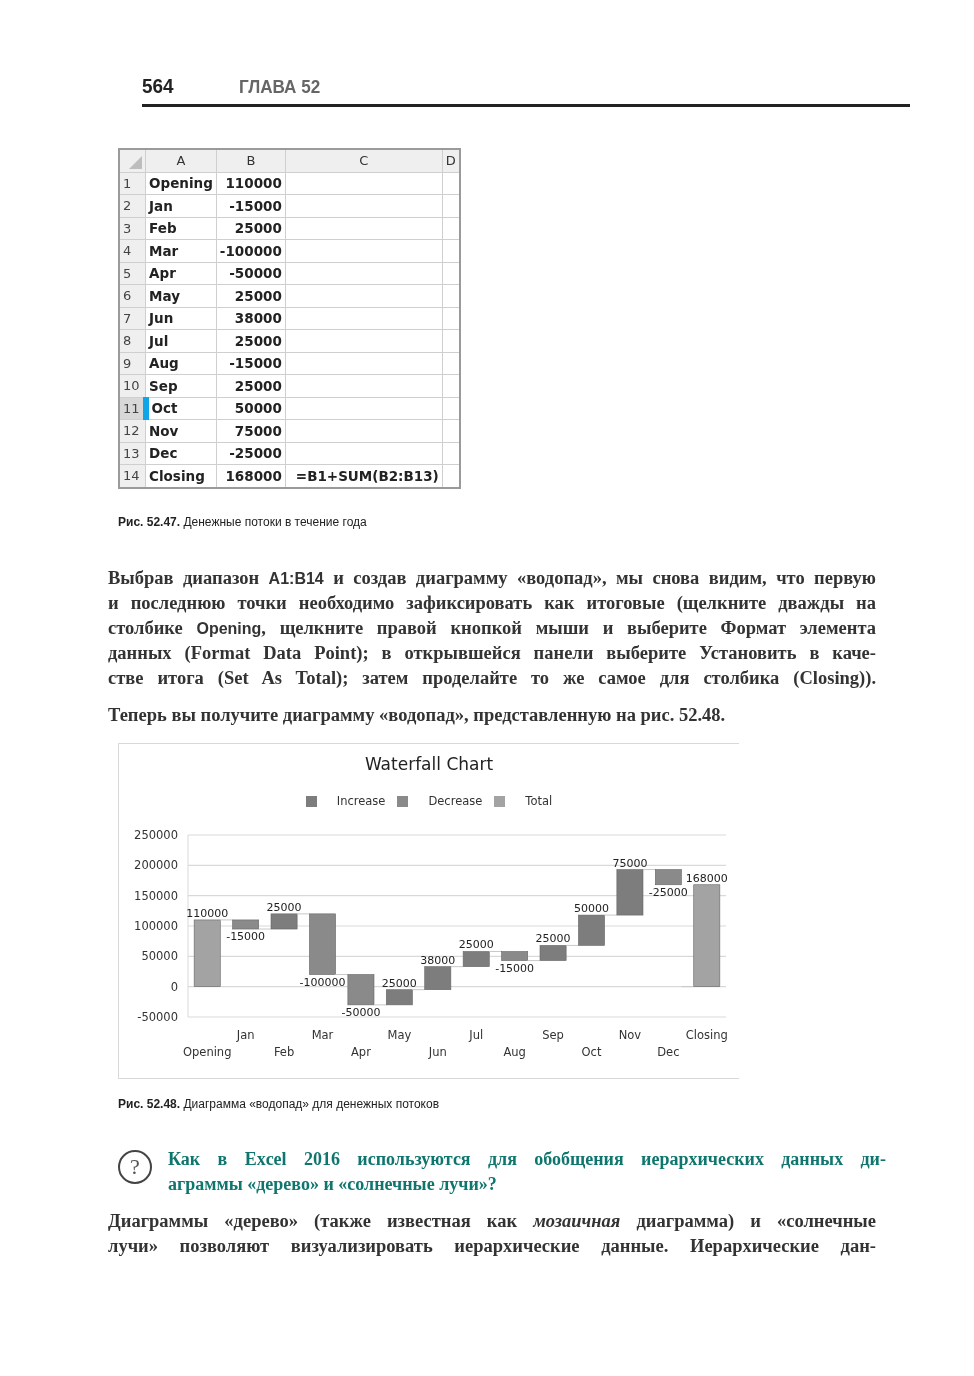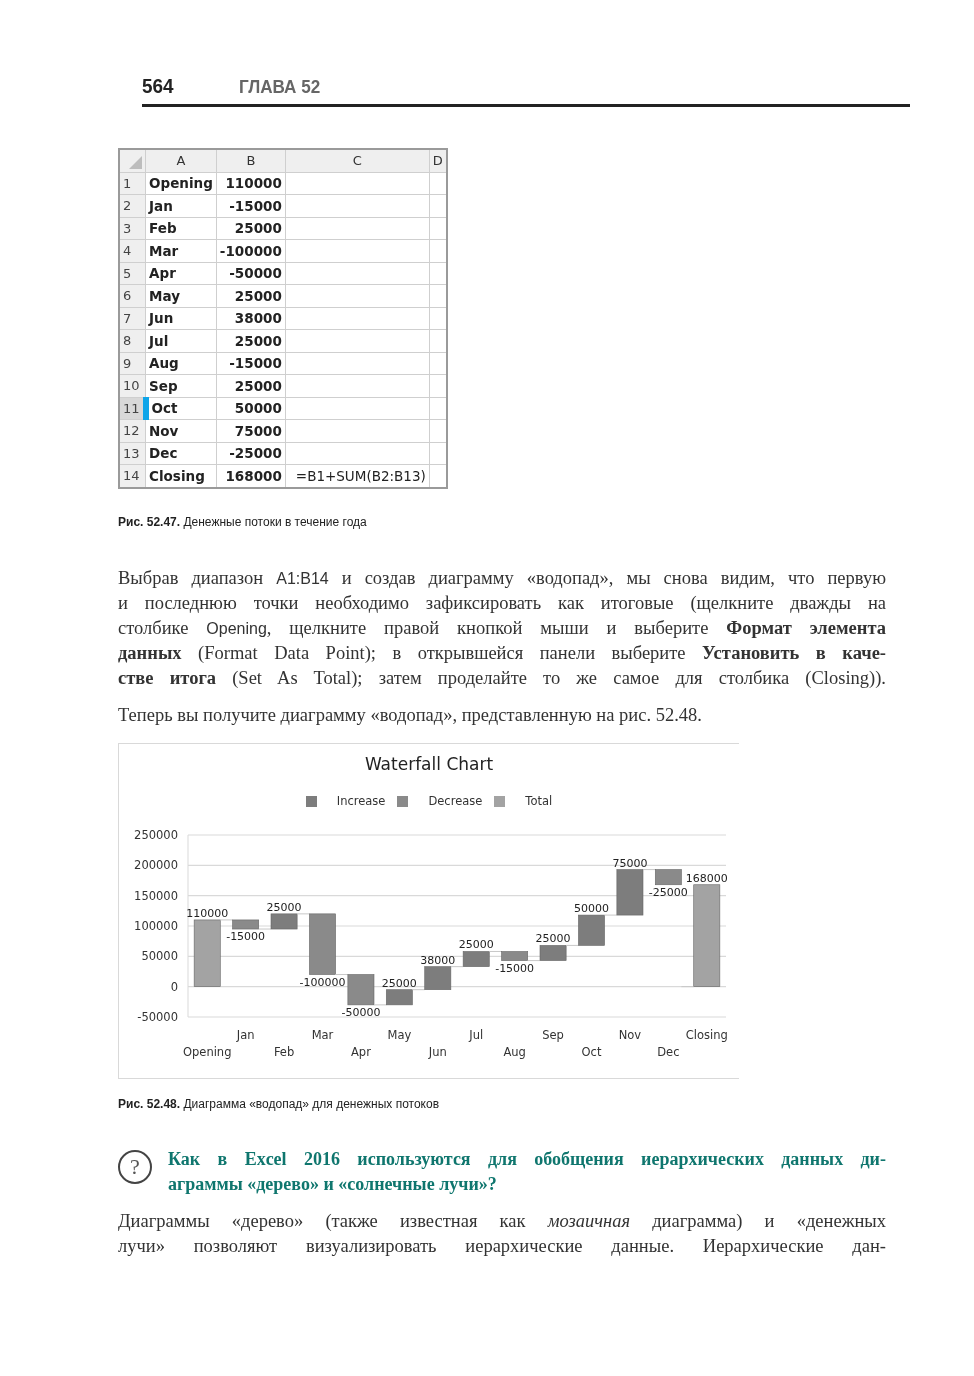--- a/index.html
+++ b/index.html
@@ -9,29 +9,29 @@
   .chapter{position:absolute;left:97px;top:4px;font:bold 19px "Liberation Sans",sans-serif;color:#666;transform:scaleX(0.9);transform-origin:left;}
 
   
   .sheet{position:absolute;left:118px;top:148px;width:316px;border:2px solid #9a9a9a;border-collapse:collapse;font-family:"DejaVu Sans",sans-serif;font-size:13.5px;}
   .sheet td,.sheet th{border:1px solid #cfcfcf;height:21.5px;padding:0 3px;}
   .sheet th{background:#efefef;font-weight:normal;color:#333;font-size:13px;}
   .sheet td.rn{background:#efefef;color:#444;text-align:left;width:20px;font-size:13px;}
   .sheet td.rn.sel{background:#d8d8d8;border-right:6px solid #0ea5e9;}
   .sheet td.ca{font-weight:bold;width:63px;}
   .sheet td.cb{font-weight:bold;text-align:right;width:63px;}
-  .sheet td.cc{font-weight:normal;width:62px;white-space:nowrap;overflow:visible;padding-left:10px;}
+  .sheet td.cc{font-weight:bold;width:62px;white-space:nowrap;overflow:visible;padding-left:10px;}
   .sheet td.cd{width:64px;}
   .corner{position:relative;}
   .corner:after{content:"";position:absolute;right:3px;bottom:3px;border-left:13px solid transparent;border-bottom:13px solid #bdbdbd;}
 
   .caption{position:absolute;left:118px;font-family:"Liberation Sans",sans-serif;font-size:12px;color:#222;}
   .caption b{font-weight:bold;}
 
-  .para{position:absolute;left:118px;width:768px;font-family:"Liberation Serif",serif;font-size:18.5px;line-height:25px;text-align:justify;color:#333;}
+  .para{position:absolute;left:108px;width:768px;font-family:"Liberation Serif",serif;font-size:18.5px;line-height:25px;text-align:justify;color:#333;font-weight:bold;}
   .para .line{display:block;white-space:nowrap;text-align:justify;text-align-last:justify;}
   .para .line.last{text-align-last:left;margin-top:12px;}
   .mono{font-family:"Liberation Sans",sans-serif;font-size:16px;}
 
   .chart{position:absolute;left:118px;top:743px;width:620px;height:334px;border:1px solid #d9d9d9;border-right:none;}
   .chart svg{position:absolute;left:0;top:0;}
   .chart-title{position:absolute;left:0;width:620px;top:10px;text-align:center;font-family:"DejaVu Sans",sans-serif;font-size:17px;color:#222;}
   .legend{position:absolute;left:0;width:620px;top:50px;display:flex;justify-content:center;gap:12px;font-family:"DejaVu Sans",sans-serif;font-size:11.5px;color:#333;}
   .legend-item{display:flex;align-items:center;gap:20px;}
   .swatch{width:11px;height:11px;display:inline-block;}
@@ -268,15 +268,15 @@
   <b>Рис. 52.48.</b><span> Диаграмма «водопад» для денежных потоков</span>
 </div>
 
 <div class="qicon">?</div>
 <div class="question">
   <span class="line">Как в Excel 2016 используются для обобщения иерархических данных ди-</span>
   <span class="line last">аграммы «дерево» и «солнечные лучи»?</span>
 </div>
 
 <div class="para" style="top:1209px">
-  <span class="line"><span>Диаграммы «дерево» (также известная как </span><i>мозаичная</i><span> диаграмма) и «денежных</span></span>
+  <span class="line"><span>Диаграммы «дерево» (также известная как </span><i>мозаичная</i><span> диаграмма) и «солнечные</span></span>
   <span class="line">лучи» позволяют визуализировать иерархические данные. Иерархические дан-</span>
 </div>
 
 </body></html>

